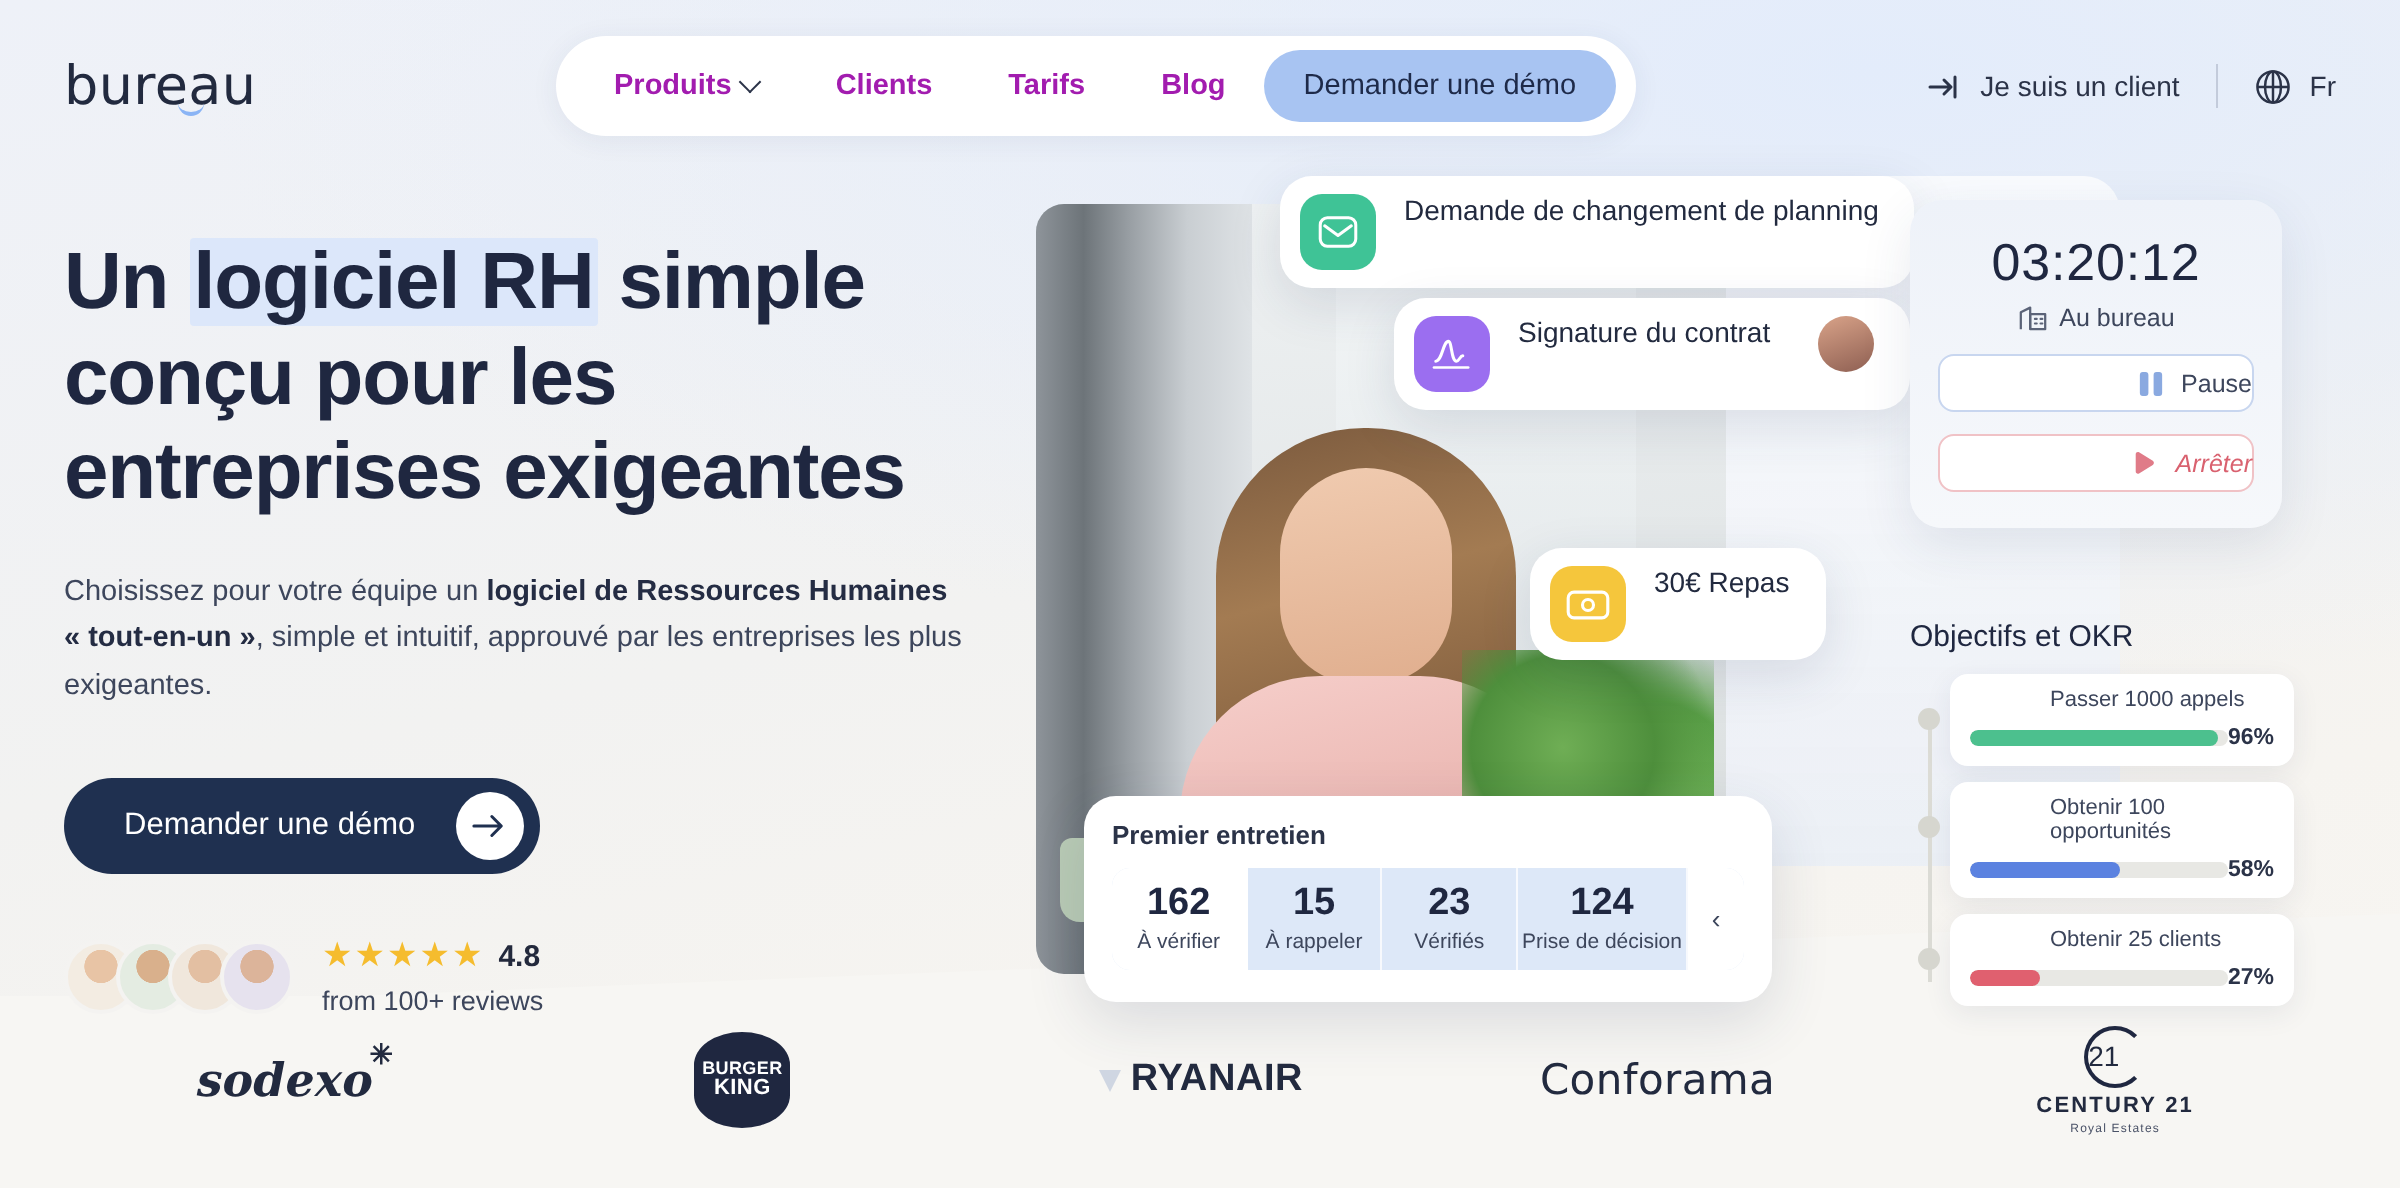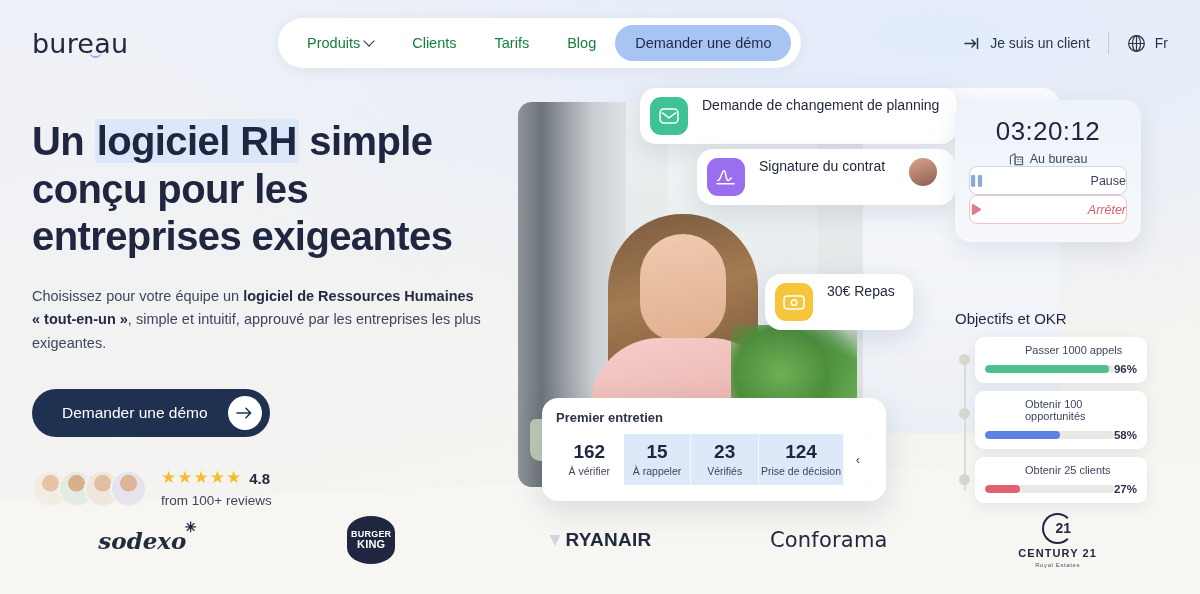--- a/index.html
+++ b/index.html
@@ -54,23 +54,23 @@
   .navpill {
     position: absolute; left: 278px; top: 18px;
     height: 50px;
     background: #ffffff;
     border-radius: 28px;
     display: flex; align-items: center;
     padding: 0 10px;
     box-shadow: 0 2px 14px rgba(39,56,99,.07);
   }
   .navpill a {
-    font-size: 14.5px; color: #15803d; text-decoration: none;
+    font-size: 14.5px; color: #a21caf; text-decoration: none;
     padding: 0 19px; height: 34px; display: flex; align-items: center; gap: 5px;
-    border-radius: 20px; white-space: nowrap;
+    border-radius: 20px; white-space: nowrap; font-weight: bold;
   }
   .navpill a.cta {
     background: #a8c4f2; color: #1e2a49; font-weight: 500;
     padding: 0 20px; height: 36px;
   }
   .chev { width: 9px; height: 9px; display: inline-block; position: relative; top: -2px; }
   .chev::before {
     content: ""; position: absolute; left: 0; top: 0;
     width: 7px; height: 7px;
     border-right: 1.6px solid #2b3348; border-bottom: 1.6px solid #2b3348;
@@ -238,22 +238,22 @@
   
   .timer {
     position: absolute; left: 455px; top: 12px; width: 186px;
     background: linear-gradient(180deg,#eef2f9,#f6f8fb);
     border-radius: 16px; padding: 16px 14px 18px; text-align: center;
     box-shadow: 0 8px 26px rgba(40,55,95,.10);
   }
   .timer .clock { font-size: 26px; font-weight: 500; color: #1f2740; letter-spacing: .4px; }
   .timer .place { font-size: 12.5px; color: #3d465c; margin-top: 4px; display: flex; align-items: center; justify-content: center; gap: 6px; }
   .tbtn {
-    height: 29px; border-radius: 8px; background: #fff;
-    display: flex; align-items: center; justify-content: space-between; gap: 9px;
+    margin-top: 11px; height: 29px; border-radius: 8px; background: #fff;
+    display: flex; align-items: center; justify-content: flex-end; gap: 9px;
     font-size: 12.5px; cursor: pointer;
   }
   .tbtn.pause  { border: 1px solid #c8d6ef; color: #3d465c; }
   .tbtn.stop   { border: 1px solid #f0c2c6; color: #d9616f; font-style: italic; }
 
   
   .okr { position: absolute; left: 455px; top: 222px; width: 192px; }
   .okr h3 { font-size: 15px; font-weight: 500; color: #1f2740; margin-bottom: 10px; }
   .okr .track { position: absolute; left: 9px; top: 46px; bottom: 20px; width: 2px; background: #dcdcd6; }
   .okr .item {
@@ -285,22 +285,22 @@
     width: 48px; height: 48px; border-radius: 50% / 34%; background: #1f2740; color: #fff;
     display: flex; flex-direction: column; align-items: center; justify-content: center;
     font-size: 9px; font-weight: 700; line-height: 1.05; letter-spacing: .2px;
   }
   .lg-ryanair { font-size: 19px; font-weight: 700; letter-spacing: .3px; display: flex; align-items: center; gap: 3px; }
   .lg-conforama { font-size: 21px; letter-spacing: .2px; font-family: "DejaVu Sans", sans-serif; }
   .lg-allianz { font-size: 21px; font-weight: 700; display: flex; align-items: center; gap: 7px; }
   .lg-c21 { display: flex; flex-direction: column; align-items: center; gap: 3px; }
   .lg-c21 .c21circ {
     width: 31px; height: 31px; border-radius: 50%; border: 2.2px solid #1f2740;
-    display: flex; align-items: center; justify-content: flex-end;
-    font-size: 14px; font-weight: 700; border-right-color: transparent;
+    display: flex; align-items: center; justify-content: flex-start;
+    font-size: 14px; font-weight: 400; border-right-color: transparent;
   }
   .lg-c21 .c21n { font-size: 11px; font-weight: 700; letter-spacing: 1.1px; }
   .lg-c21 .c21s { font-size: 6px; letter-spacing: .6px; color: #4a5267; }
 </style>
 </head>
 <body>
 
 <div class="page">
   <div class="cream-wedge"></div>
   <div class="cream-wedge2"></div>

